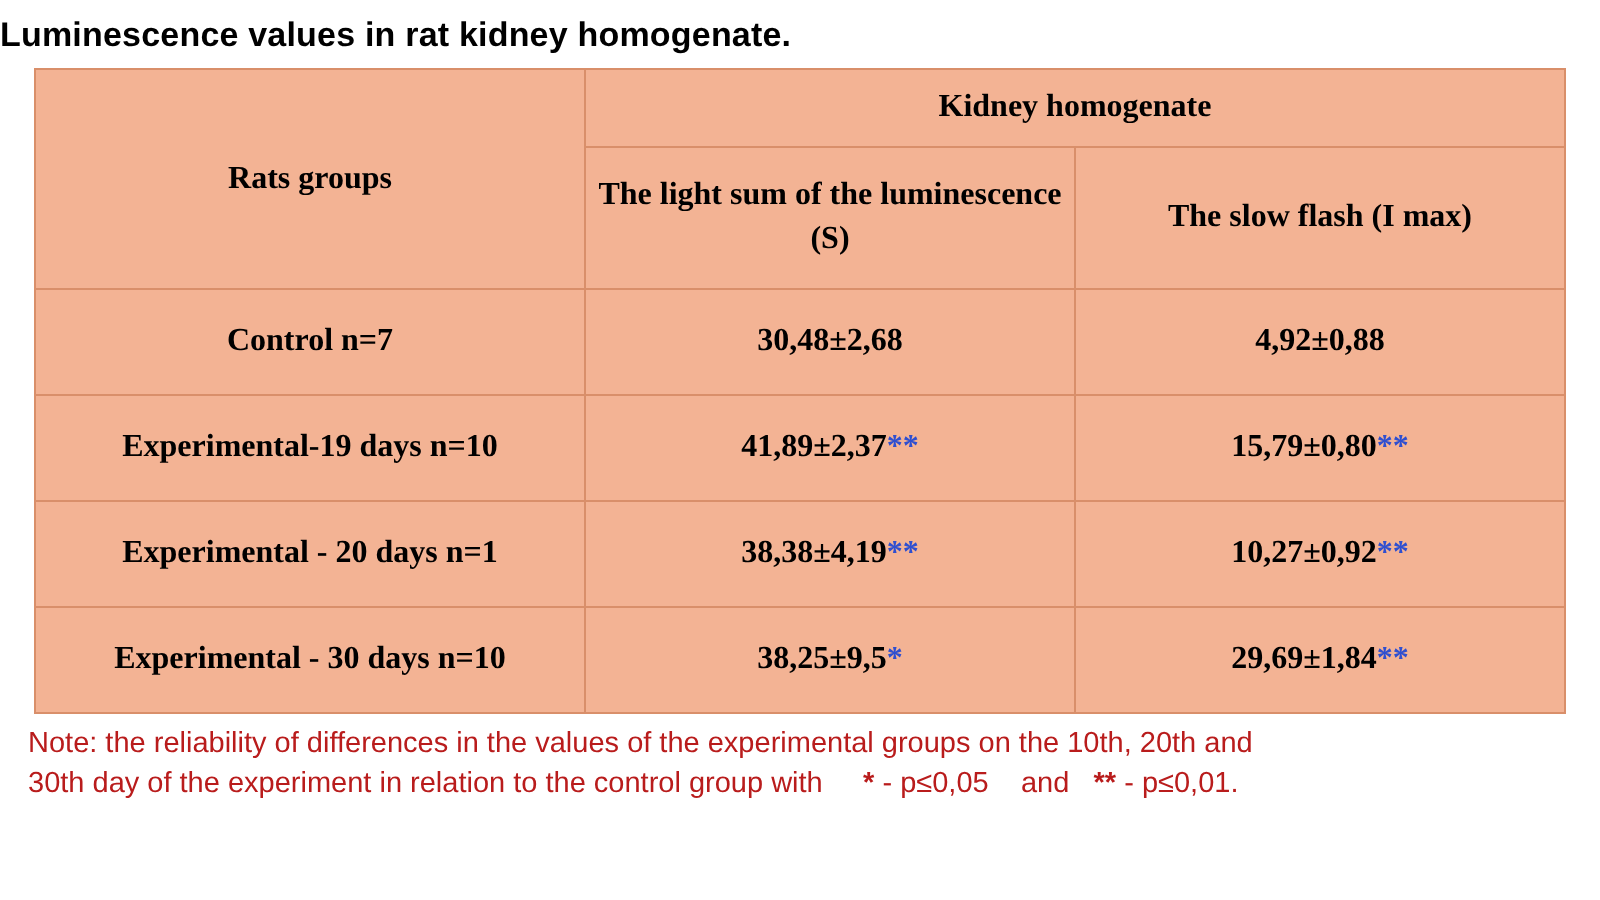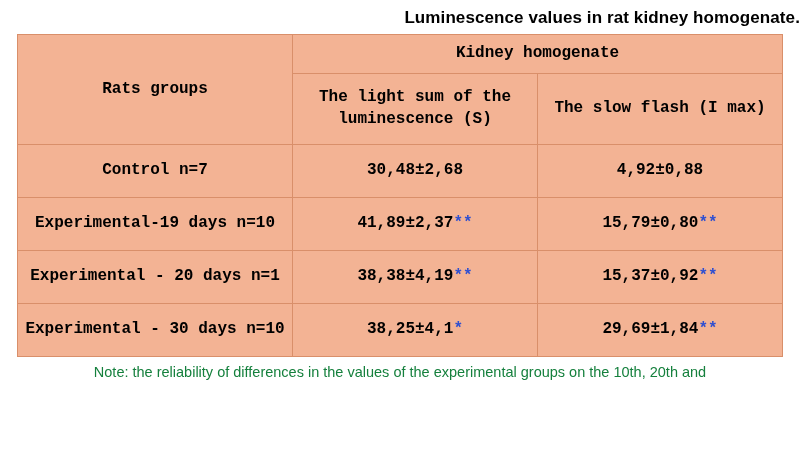--- a/index.html
+++ b/index.html
@@ -14,39 +14,39 @@
     color: #000000;
     overflow: hidden;
   }
   .page {
     width: 800px;
     height: 450px;
     position: relative;
     box-sizing: border-box;
   }
   .title {
-    text-align: right;
+    text-align: left;
     font-family: "Liberation Sans", sans-serif;
     font-weight: bold;
     font-size: 17px;
     padding: 8px 0 6px 0;
     letter-spacing: 0.1px;
   }
   table.data {
     border-collapse: collapse;
     width: 766px;
     margin: 0 auto;
     table-layout: fixed;
   }
   table.data td, table.data th {
     border: 1px solid #d98f6a;
     background: #f3b394;
     text-align: center;
     vertical-align: middle;
-    font-family: Liberation Mono, monospace;
+    font-family: Liberation Serif, serif;
     font-weight: bold;
     font-size: 16px;
     padding: 6px 4px;
     line-height: 1.35;
   }
   th.kidney-head {
     font-size: 17px;
     height: 26px;
     padding: 4px;
   }
@@ -66,24 +66,24 @@
     font-weight: bold;
     font-size: 16px;
   }
   .sig {
     color: #2f4fd0;
     font-weight: bold;
   }
   .note {
     font-family: "Liberation Sans", sans-serif;
     font-size: 14.5px;
-    color: #15803d;
+    color: #b91c1c;
     padding: 6px 14px 0 14px;
     line-height: 1.35;
-    text-align: center;
+    text-align: left;
   }
   .note .sym {
     font-weight: bold;
   }
 </style>
 </head>
 <body>
 
 <div class="page">
 
@@ -108,28 +108,36 @@
 
       <tr>
         <td class="group-cell">Experimental-19 days n=10</td>
         <td class="value-cell"><span>41,89±2,37</span><span class="sig">**</span></td>
         <td class="value-cell"><span>15,79±0,80</span><span class="sig">**</span></td>
       </tr>
 
       <tr>
         <td class="group-cell">Experimental - 20 days n=1</td>
         <td class="value-cell"><span>38,38±4,19</span><span class="sig">**</span></td>
-        <td class="value-cell"><span>15,37±0,92</span><span class="sig">**</span></td>
+        <td class="value-cell"><span>10,27±0,92</span><span class="sig">**</span></td>
       </tr>
 
       <tr>
         <td class="group-cell">Experimental - 30 days n=10</td>
-        <td class="value-cell"><span>38,25±4,1</span><span class="sig">*</span></td>
+        <td class="value-cell"><span>38,25±9,5</span><span class="sig">*</span></td>
         <td class="value-cell"><span>29,69±1,84</span><span class="sig">**</span></td>
       </tr>
     </tbody>
   </table>
 
   <div class="note">
     <div>Note: the reliability of differences in the values of the experimental groups on the 10th, 20th and</div>
+    <div>
+      <span>30th day of the experiment in relation to the control group with</span>
+      &nbsp;&nbsp;&nbsp;&nbsp;<span class="sym">*</span>
+      <span>- p≤0,05</span>
+      &nbsp;&nbsp;&nbsp;<span>and</span>
+      &nbsp;&nbsp;<span class="sym">**</span>
+      <span>- p≤0,01.</span>
+    </div>
   </div>
 
 </div>
 
 </body></html>

